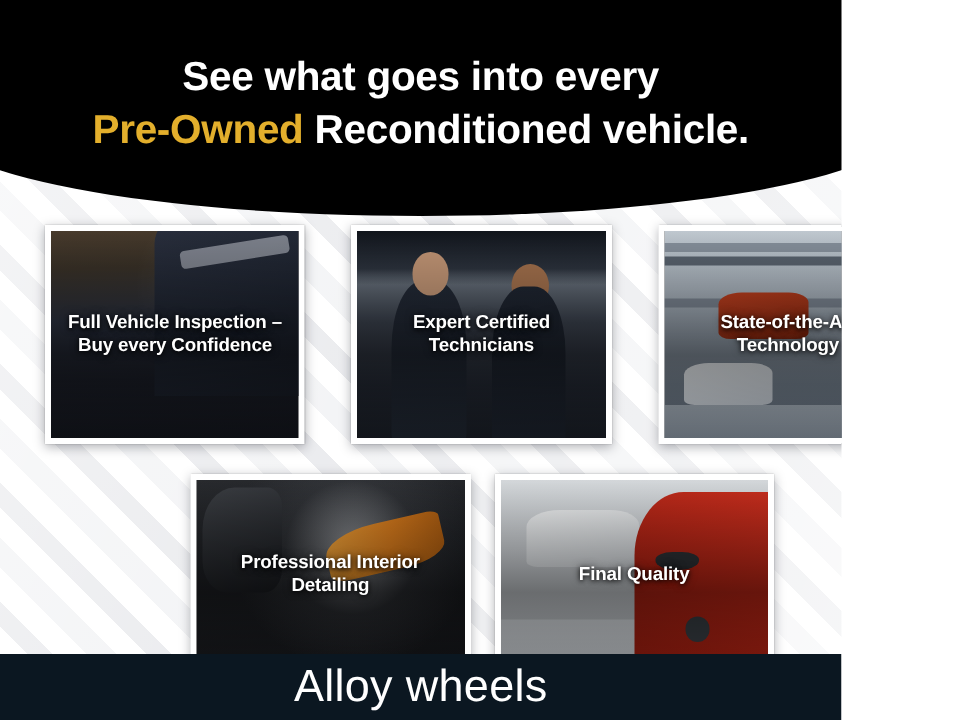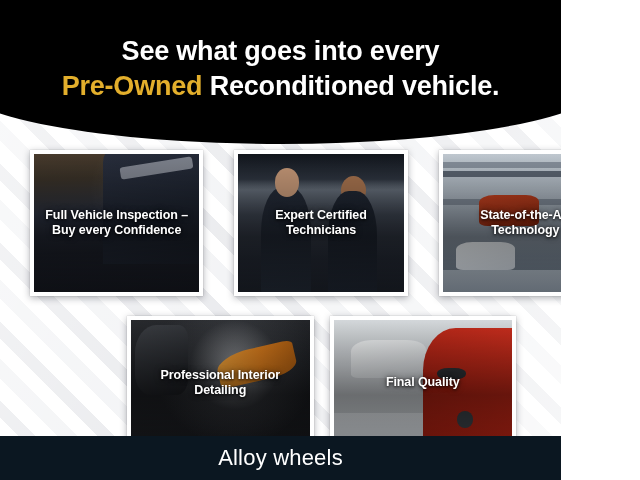--- a/index.html
+++ b/index.html
@@ -310,21 +310,21 @@
     bottom: 0;
     height: 44px;
     background: #0b1721;
     z-index: 6;
     display: flex;
     align-items: center;
     justify-content: center;
   }
   .bottom-bar-text {
     color: #ffffff;
-    font-size: 22px;
+    font-size: 30px;
     font-weight: 400;
     letter-spacing: 0.2px;
     text-align: center;
   }
 </style>
 </head>
 <body>
 
 <div id="stage">
 

